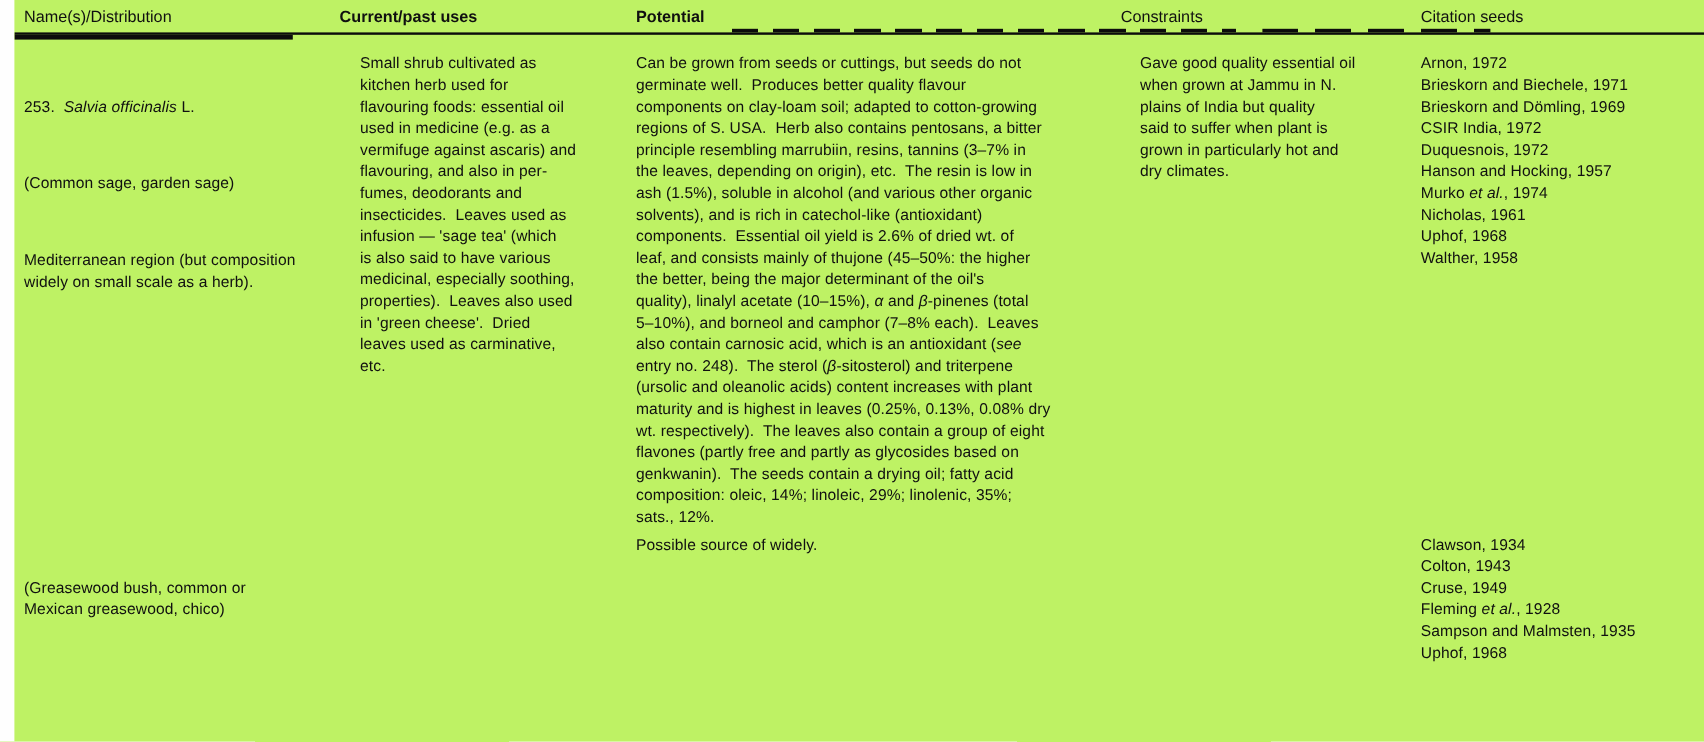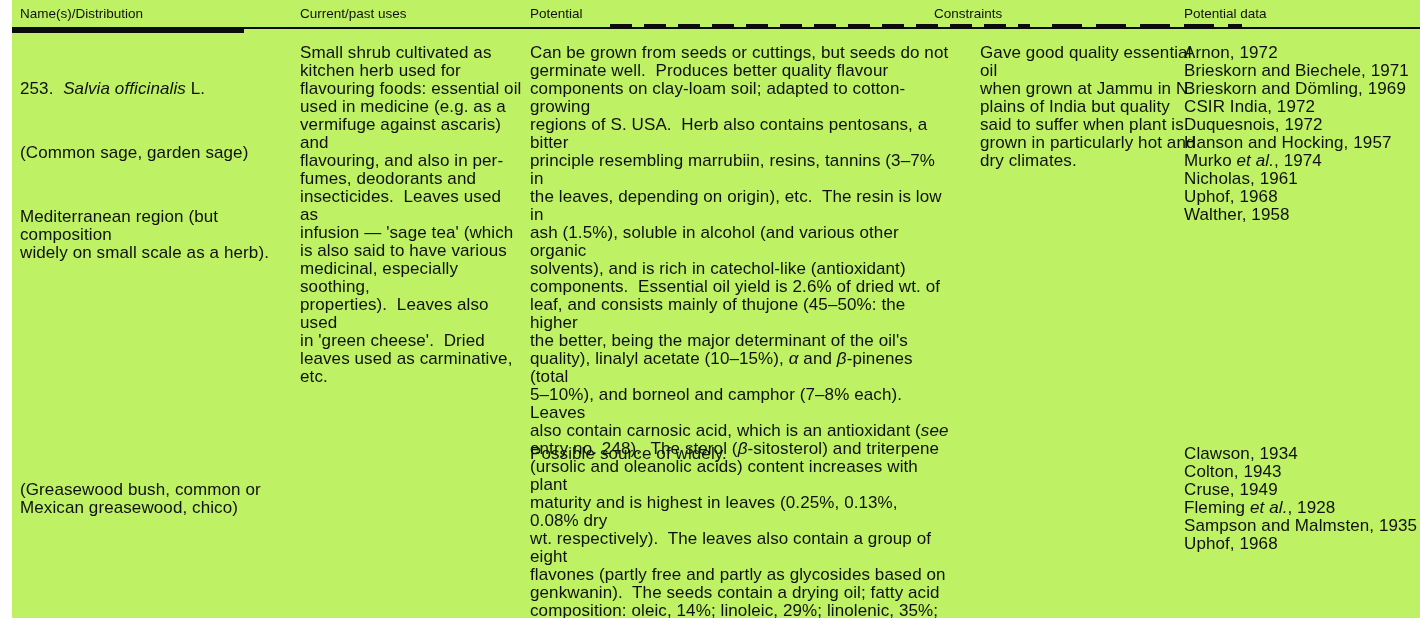--- a/index.html
+++ b/index.html
@@ -34,47 +34,47 @@
   .smudge.s2 {
     left: 598px; top: 24px; width: 420px; height: 3px;
     background: repeating-linear-gradient(90deg, #0c0c0c 0 22px, transparent 22px 34px);
   }
   .smudge.s3 {
     left: 1040px; top: 24px; width: 190px; height: 3px;
     background: repeating-linear-gradient(90deg, #0c0c0c 0 30px, transparent 30px 44px);
   }
   .cell {
     position: absolute;
-    font-size: 17px;
+    font-size: 13px;
     line-height: 18px;
     white-space: pre-wrap;
     letter-spacing: 0.1px;
   }
   .cell p.para { margin: 0 0 10px 0; }
   .c1 { left: 8px;    width: 270px; }
   .c2 { left: 288px;  width: 222px; }
   .c3 { left: 518px;  width: 420px; }
-  .c4 { left: 968px;  width: 232px; }
+  .c4 { left: 938px;  width: 232px; }
   .c5 { left: 1172px; width: 246px; }
-  .hc1 { left: 8px; } .hc2 { left: 288px; } .hc3 { left: 518px; }
+  .hc1 { left: 8px; } .hc2 { left: 271px; font-weight: bold; } .hc3 { left: 518px; font-weight: bold; }
   .hc4 { left: 922px; } .hc5 { left: 1172px; }
   .r0 { top: 44px; }
   .r1 { top: 445px; }
   i { font-style: italic; }
 </style>
 </head>
 <body>
 
 <div class="page">
 
   <div class="header-label hc1">Name(s)/Distribution</div>
   <div class="header-label hc2">Current/past uses</div>
   <div class="header-label hc3">Potential</div>
   <div class="header-label hc4">Constraints</div>
-  <div class="header-label hc5">Potential data</div>
+  <div class="header-label hc5">Citation seeds</div>
 
   <div class="rule"></div>
   <div class="smudge s1"></div>
   <div class="smudge s2"></div>
   <div class="smudge s3"></div>
 
   <div class="cell c1 r0">
     <p class="para">253.  <i>Salvia officinalis</i> L.</p>
     <p class="para">(Common sage, garden sage)</p>
     <p class="para">Mediterranean region (but composition

